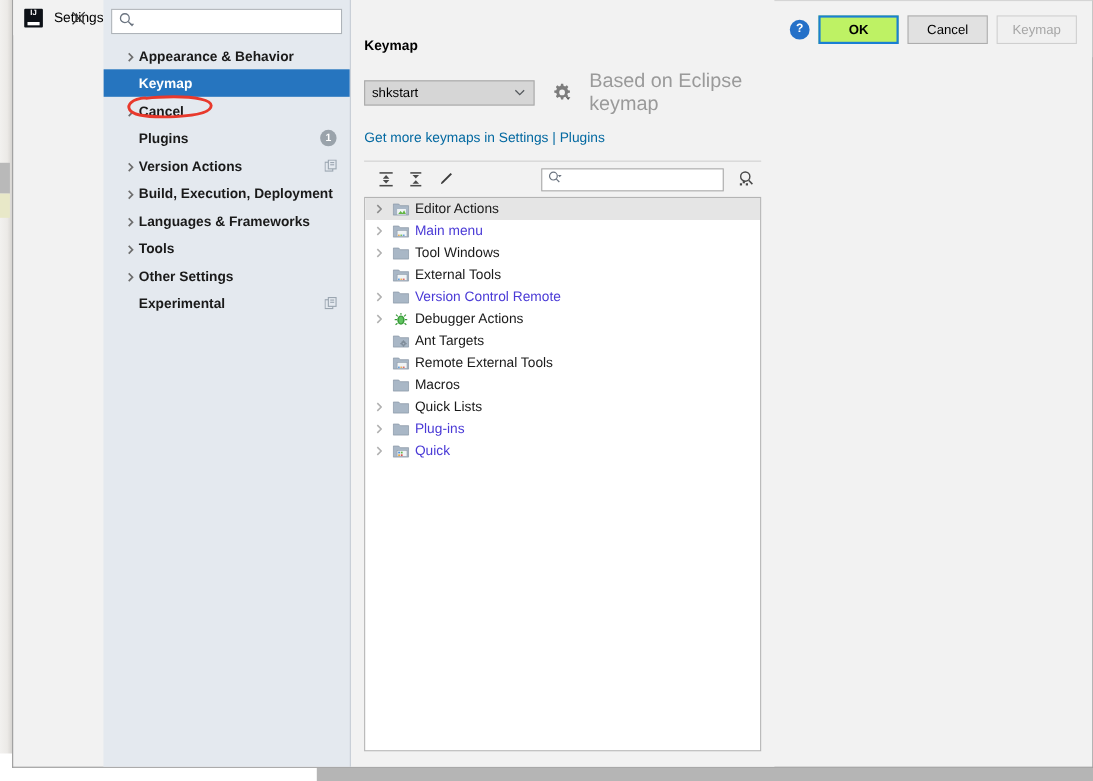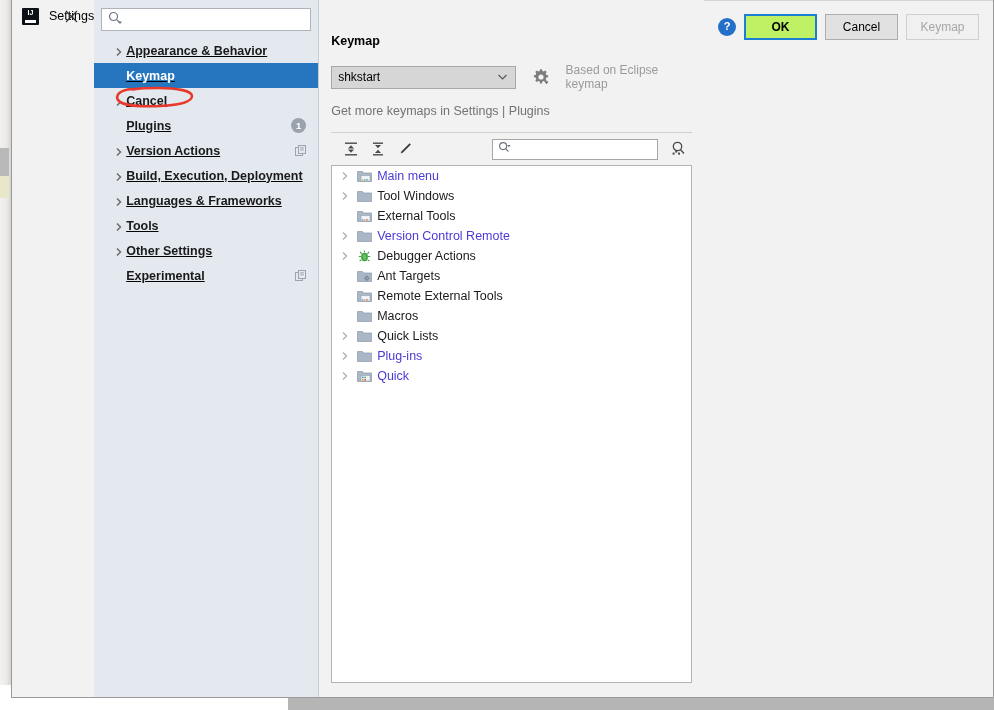--- a/index.html
+++ b/index.html
@@ -119,21 +119,20 @@
     border: none; outline: none; background: transparent;
     font-family: "Liberation Sans", sans-serif;
     font-size: 12px; color: #000;
     flex: 1 1 auto; height: 100%;
     padding: 0;
   }
   .sidebar-list {
     flex: 1 1 auto;
     overflow: hidden;
     padding-top: 1px;
-    text-decoration: underline;
   }
   .side-item {
     height: 25px;
     display: flex; align-items: center;
     padding-left: 18px;
     position: relative;
     cursor: default;
     font-size: 12.5px;
     font-weight: bold;
     color: #1a1a1a;
@@ -202,25 +201,25 @@
     position: absolute; right: 7px; top: 50%; transform: translateY(-50%);
   }
   .gear-btn {
     width: 18px; height: 18px;
     margin-left: 16px;
     cursor: pointer;
     display: flex; align-items: center; justify-content: center;
   }
   .based-on {
     margin-left: 16px;
-    font-size: 12px; color: #9a9a9a;
+    font-size: 18px; color: #9a9a9a;
   }
   .more-keymaps {
     margin-top: 13px;
-    font-size: 12.5px; color: #737373;
+    font-size: 12.5px; color: #0369a1;
     cursor: pointer;
   }
   .hsep {
     height: 1px; background: #d0d0d0;
     margin: 14px 0 0 0;
   }
 
   
   .tree-toolbar {
     display: flex; align-items: center;
@@ -543,20 +542,35 @@
             <path d="M10.6 9.8 L14 13.4" stroke="#4a4a4a" stroke-width="1.4"></path>
             <rect x="5.2" y="10.6" width="2" height="2" fill="#4a4a4a"></rect>
             <rect x="8.0" y="12.6" width="2" height="2" fill="#4a4a4a"></rect>
             <rect x="2.6" y="12.6" width="2" height="2" fill="#4a4a4a"></rect>
           </svg>
         </div>
       </div>
 
       <div class="tree-panel">
 
+        <div class="tree-row selected">
+          <span class="t-arrow">
+            <svg width="10" height="10" viewBox="0 0 10 10">
+                <path d="M3 1.5 L6.5 5 L3 8.5" stroke="#8a8a8a" stroke-width="1.4" fill="none"></path>
+              </svg>
+          </span>
+          <span class="t-icon">
+            <svg width="15" height="14" viewBox="0 0 15 14">
+              <path d="M0.5 2.5 h5 l1.3 1.5 h7.7 v8.5 h-14 z" fill="#a9b7c6" stroke="#8d9aa8" stroke-width="0.7"></path>
+              <rect x="4" y="7" width="8" height="5" fill="#f0f4f6"></rect>
+              <path d="M5 11.5 l2.2-2.6 1.6 1.8 1.6-2.6 1.6 3.4 z" fill="#62b543"></path>
+            </svg>
+          </span>
+          <span class="t-label">Editor Actions</span>
+        </div>
 
         <div class="tree-row">
           <span class="t-arrow">
             <svg width="10" height="10" viewBox="0 0 10 10">
                 <path d="M3 1.5 L6.5 5 L3 8.5" stroke="#b0b0b0" stroke-width="1.4" fill="none"></path>
               </svg>
           </span>
           <span class="t-icon">
             <svg width="15" height="14" viewBox="0 0 15 14">
               <path d="M0.5 2.5 h5 l1.3 1.5 h7.7 v8.5 h-14 z" fill="#a9b7c6" stroke="#8d9aa8" stroke-width="0.7"></path>

